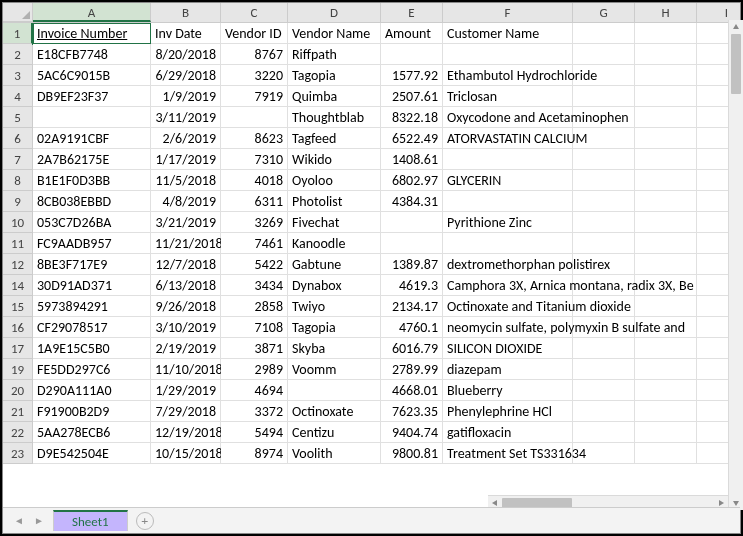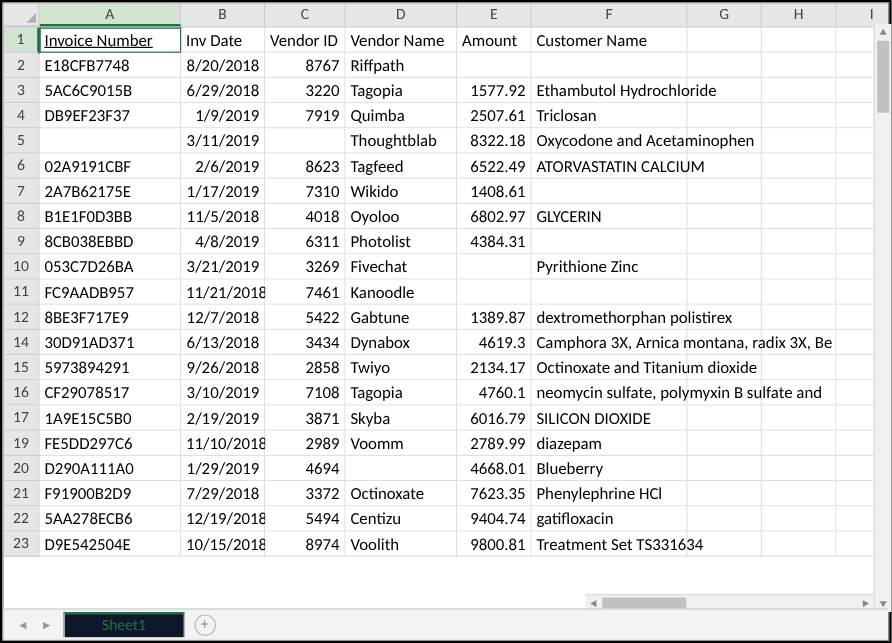--- a/index.html
+++ b/index.html
@@ -132,24 +132,24 @@
     .nav-btn {
       width: 16px;
       height: 16px;
       color: #999;
       font-size: 10px;
       text-align: center;
       line-height: 16px;
       cursor: pointer;
     }
     .sheet-tab {
-      background: #0f172a;
+      background: #c4b5fd;
       border: 1px solid #ccc;
       border-bottom: none;
-      padding: 2px 31px;
+      padding: 2px 18px;
       font-size: 13px;
       color: #217346;
       margin-left: 6px;
       border-top: 2px solid #217346;
       cursor: pointer;
     }
     .add-sheet {
       margin-left: 8px;
       width: 18px;
       height: 18px;

